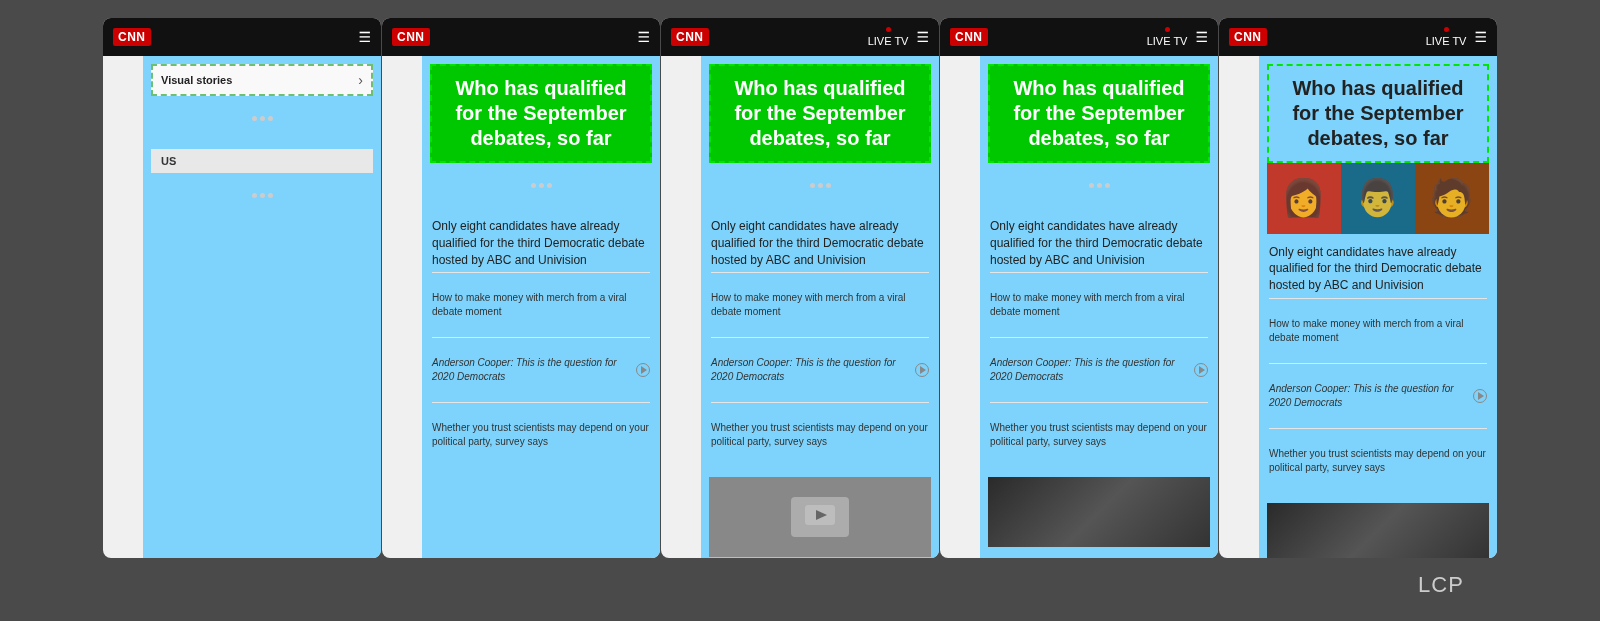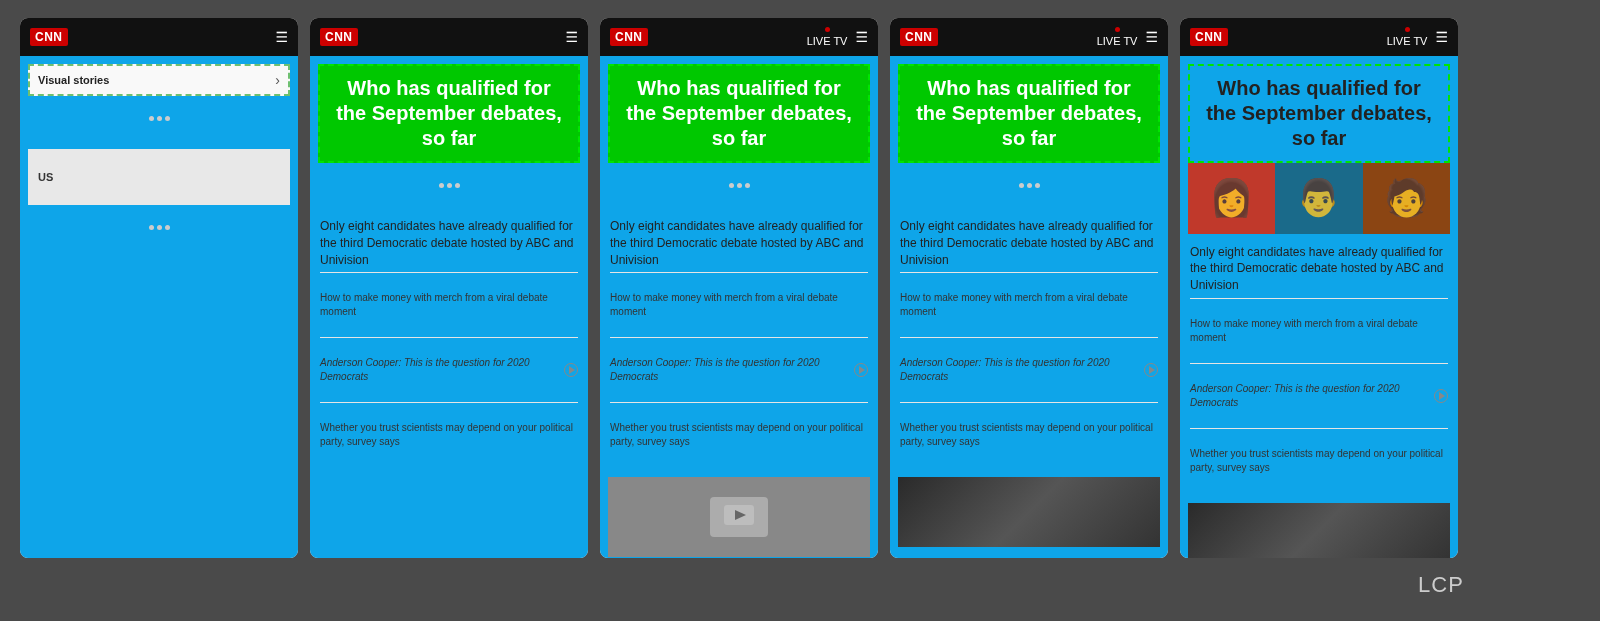--- a/index.html
+++ b/index.html
@@ -12,21 +12,22 @@
       display: flex;
       flex-direction: column;
       align-items: center;
       justify-content: flex-start;
     }
 
     .main-container {
       display: flex;
       flex-direction: row;
       align-items: flex-start;
-      gap: 12px;
+      justify-content: center;
+      gap: 1px;
       padding: 18px 20px 0 20px;
       width: 100%;
     }
 
     
     .phone-frame {
       background: #f0f0f0;
       border-radius: 8px;
       overflow: hidden;
       width: 278px;
@@ -81,26 +82,27 @@
       display: inline-block;
     }
 
     .hamburger-icon {
       color: #fff;
       font-size: 14px;
     }
 
     
     .phone-content {
-      background: #0ea5e9;
+      background: #7dd3fc;
       flex: 1;
       overflow: hidden;
       padding: 0;
       display: flex;
       flex-direction: column;
+      margin-left: 40px;
     }
 
     
     .visual-stories-bar {
       border: 2px dashed #6ec070;
       margin: 8px 8px 0 8px;
       display: flex;
       align-items: center;
       justify-content: space-between;
       padding: 6px 8px;
@@ -127,21 +129,21 @@
 
     .dot {
       width: 5px;
       height: 5px;
       border-radius: 50%;
       background: #ccc;
     }
 
     .us-section-bar {
       background: #e8e8e8;
-      padding: 22px 10px;
+      padding: 6px 10px;
       font-size: 11px;
       font-weight: bold;
       color: #333;
       margin: 8px 8px 0 8px;
     }
 
     
     .headline-title {
       border: 2px dashed #00e600;
       background: #00c800;

